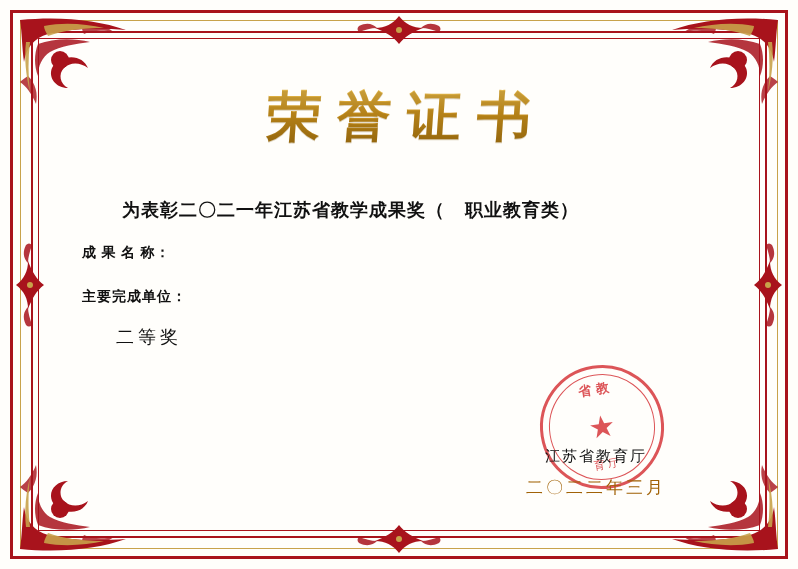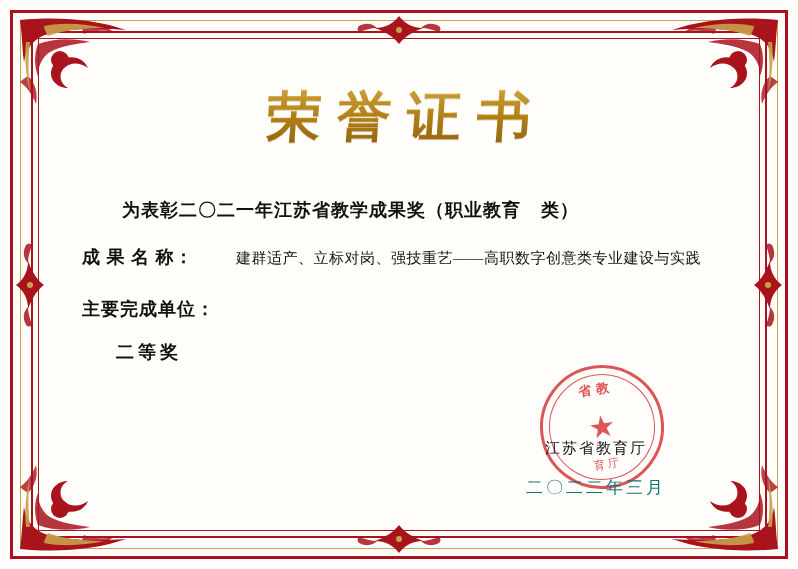--- a/index.html
+++ b/index.html
@@ -114,77 +114,77 @@
 
   .para {
     font-size: 18px;
     font-weight: bold;
     letter-spacing: 1px;
   }
   .para .indent { display:inline-block; width: 40px; }
   .para .cat {
     display: inline-block;
     min-width: 96px;
-    text-align: left;
+    text-align: right;
     font-weight: bold;
   }
 
   .rows {
     margin-top: 12px;
   }
   .row {
     display: flex;
     align-items: flex-end;
     margin-bottom: 9px;
   }
   .row .label {
     flex: 0 0 152px;
-    font-size: 18px;
+    font-size: 14px;
     font-weight: bold;
     letter-spacing: 1px;
     white-space: nowrap;
   }
   .row .label.spread {
     display: flex;
     justify-content: space-between;
   }
   .row .value {
     flex: 1 1 auto;
     font-size: 15px;
     padding-left: 2px;
     padding-bottom: 1px;
     white-space: nowrap;
     letter-spacing: .5px;
   }
   .row .value.big {
     font-size: 18px;
-    font-weight: bold;
+    font-weight: normal;
     letter-spacing: 4px;
     padding-left: 34px;
   }
 
   
   .sign-block {
     position: absolute;
     right: 42px;
     bottom: 18px;
     width: 230px;
     text-align: center;
   }
   .issuer {
     font-size: 15px;
     letter-spacing: 2px;
     color: #111;
     margin-left: 14px;
   }
   .date {
-    margin-top: 18px;
+    margin-top: 10px;
     font-size: 17px;
     letter-spacing: 3px;
-    color: #0f766e;
+    color: #a16207;
     margin-left: 14px;
   }
 
   .seal {
     position: absolute;
     right: 82px;
     bottom: 28px;
     width: 118px;
     height: 118px;
     border: 3px solid #d3262b;
@@ -357,21 +357,20 @@
     <div class="body">
 
       <div class="para">
         <span class="indent"></span><span>为表彰二〇二一年江苏省教学成果奖（</span><span class="cat">职业教育</span><span>类）</span>
       </div>
 
       <div class="rows">
 
         <div class="row">
           <div class="label spread">成 果 名 称：</div>
-          <div class="value">建群适产、立标对岗、强技重艺——高职数字创意类专业建设与实践</div>
         </div>
 
         <div class="row">
         </div>
 
         <div class="row">
           <div class="label">主要完成单位：</div>
         </div>
 
         <div class="row">

